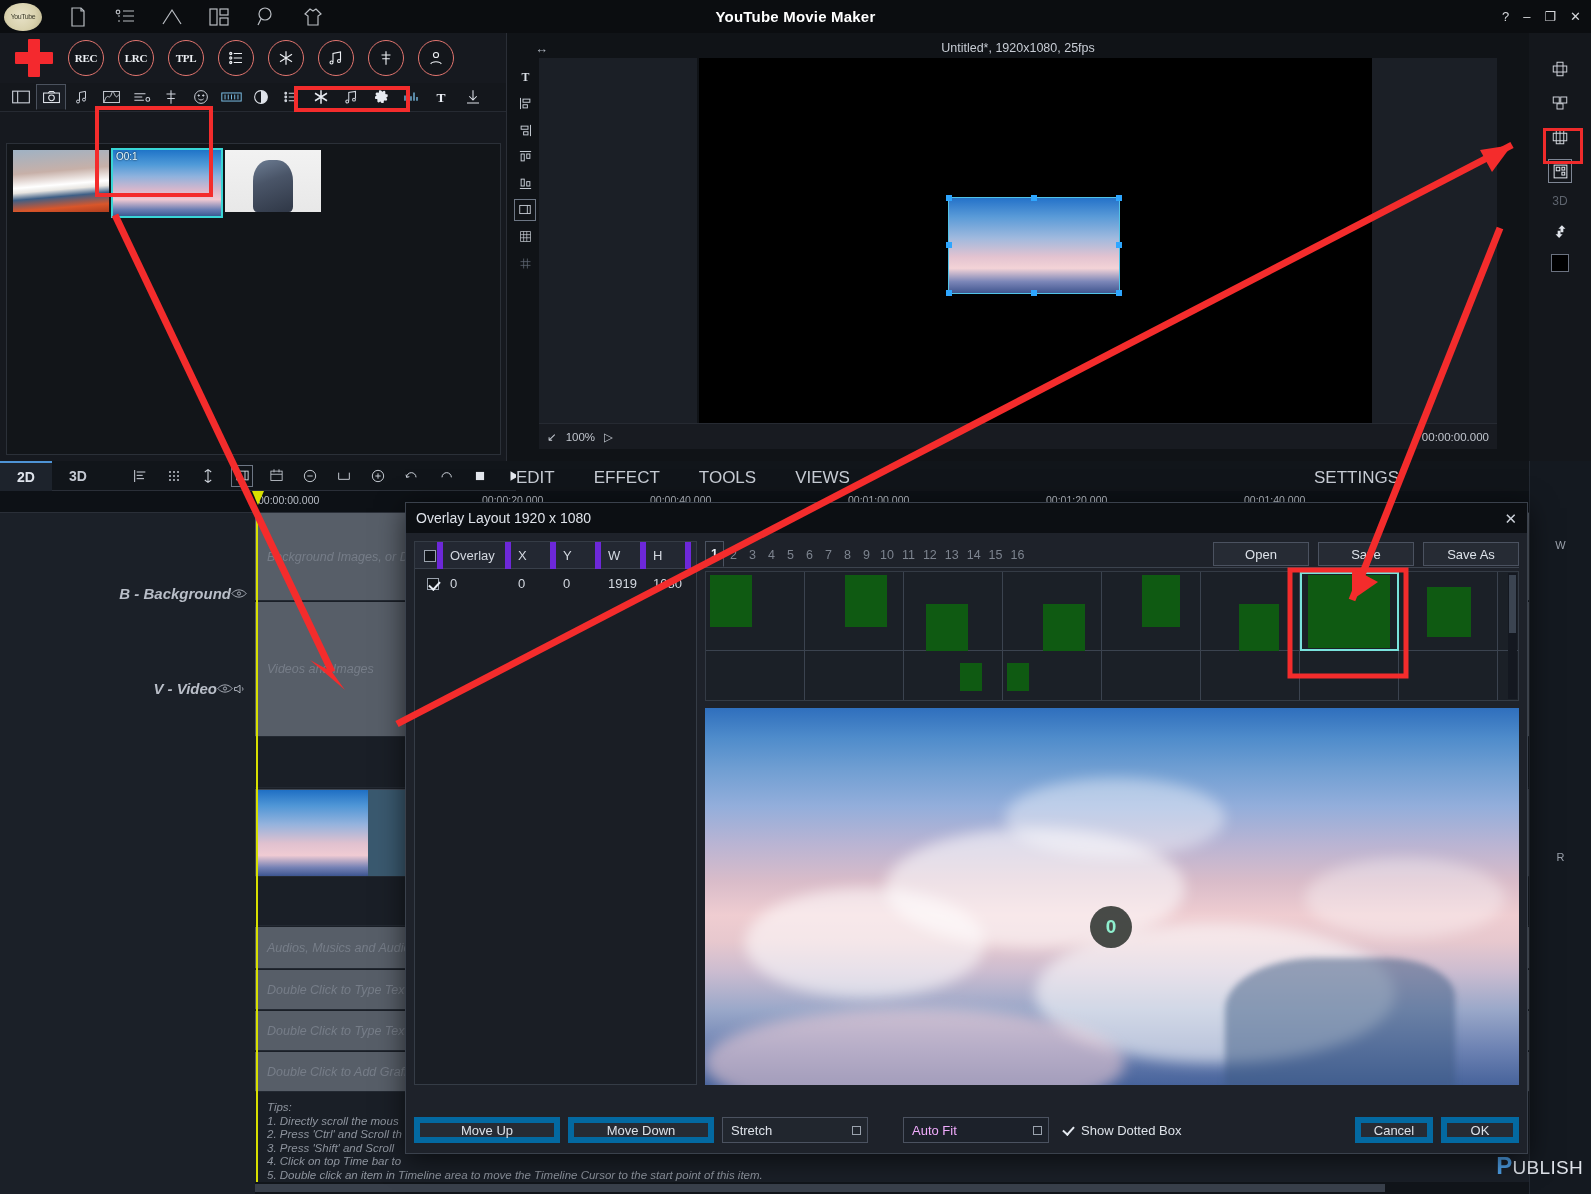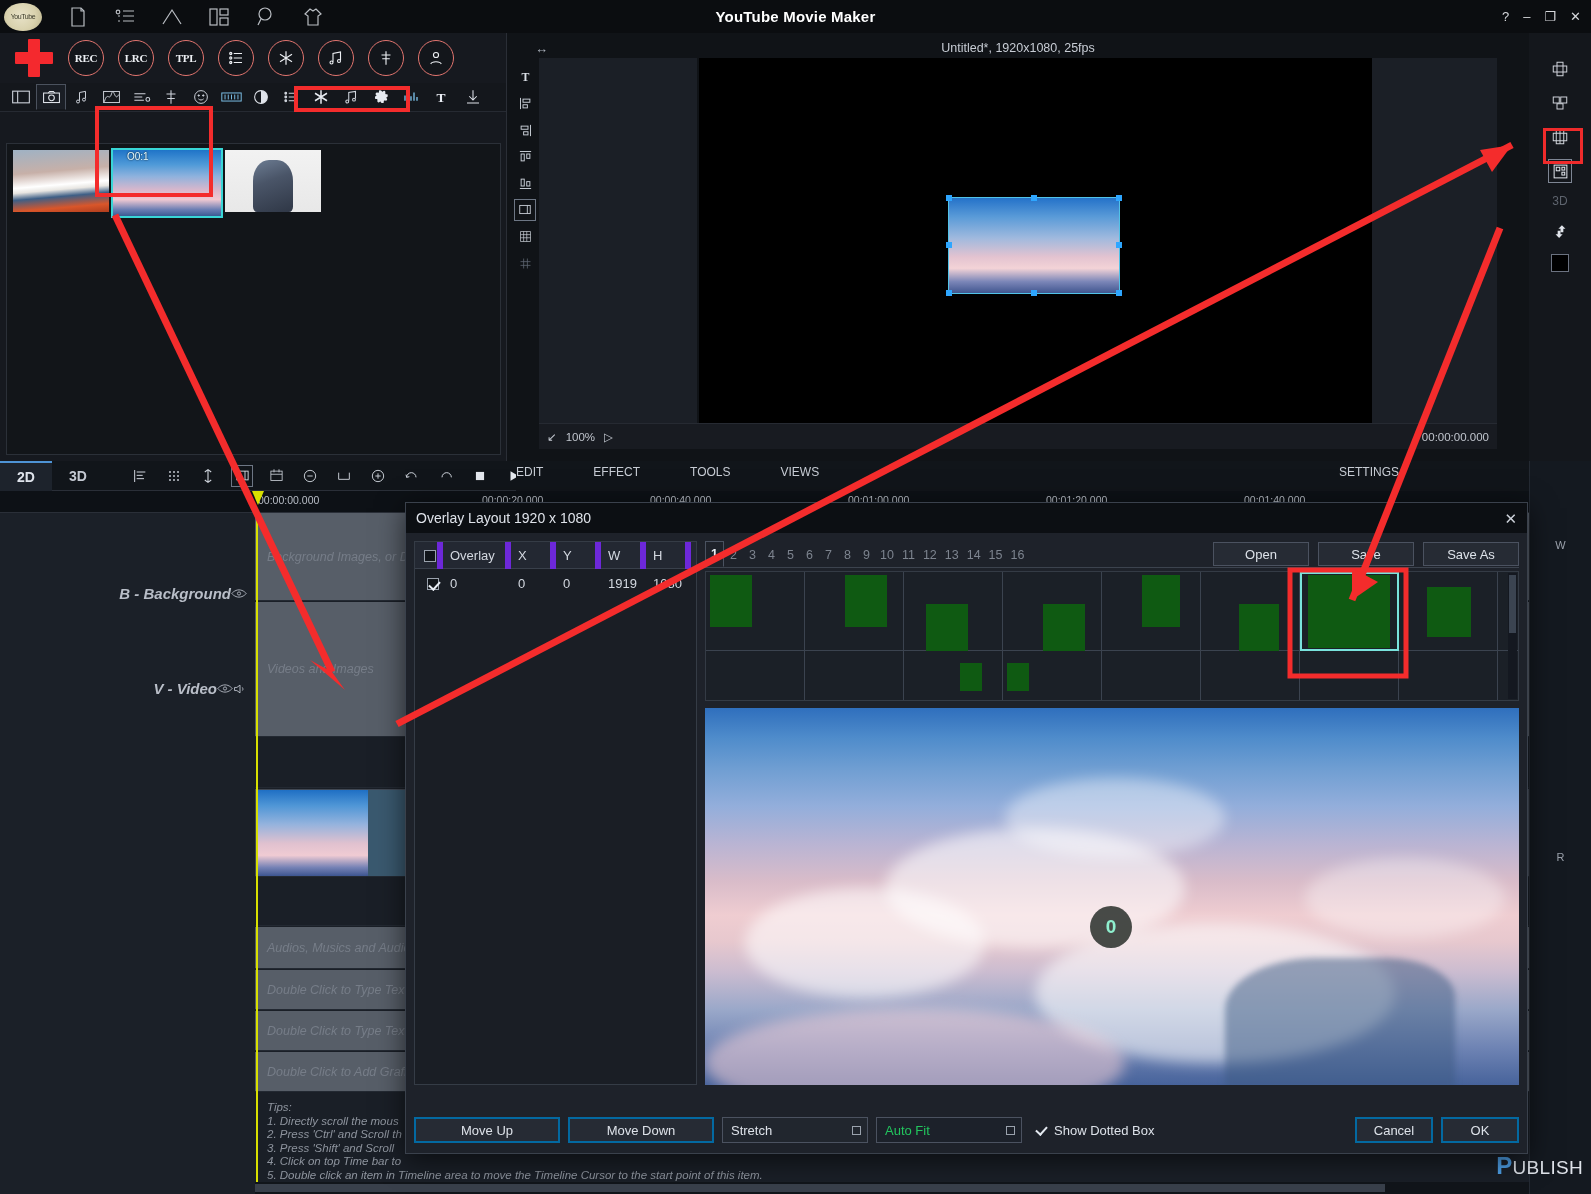--- a/index.html
+++ b/index.html
@@ -67,21 +67,21 @@
   .icon-row .ic.sel{border:1px solid #4b525e;border-bottom-color:#14171c;background:#1a1e25;}
   .icon-row .spacer{flex:1;}
   .media-area{
     position:absolute;left:6px;top:110px;width:495px;height:312px;
     border:1px solid #2b3038;background:#121519;
   }
   .thumbs{display:flex;gap:4px;padding:6px;}
   .thumb{width:96px;height:62px;position:relative;overflow:hidden;background:#222;}
   .thumb.sel{width:108px;height:66px;outline:2px solid #39d6d6;}
   .thumb .badge{
-    position:absolute;left:14px;top:1px;font-size:10px;color:#e8fbff;
+    position:absolute;left:3px;top:1px;font-size:10px;color:#e8fbff;
     text-shadow:0 0 2px #000;
   }
   .t1{background:linear-gradient(175deg,#9fb2c4 0%,#c7b0a8 35%,#ffffff 55%,#e8e6e2 62%,#3e5f86 72%,#d9562a 88%,#b03d1d 100%);}
   .t2{background:linear-gradient(180deg,#1f74c8 0%,#4f9ad8 22%,#8fb2dd 40%,#d7b7cc 60%,#f0c9d2 75%,#6d7fb4 90%,#3a5a93 100%);}
   .t3{background:linear-gradient(180deg,#f2f2f2 0%,#e8e8e8 100%);}
   .t3:after{
     content:"";position:absolute;left:28px;top:10px;width:40px;height:52px;
     background:linear-gradient(160deg,#6d7d93 0%,#4a5568 40%,#2f3746 100%);
     border-radius:40% 40% 10% 10%;
   }
@@ -261,29 +261,29 @@
     position:absolute;left:385px;top:198px;width:42px;height:42px;border-radius:50%;
     background:rgba(22,30,24,.78);display:flex;align-items:center;justify-content:center;
     color:#8ff0cf;font-size:19px;font-weight:bold;
   }
 
   .dlg-foot{
     position:absolute;left:0;right:0;bottom:0;height:46px;
     display:flex;align-items:center;padding:0 8px;gap:8px;
   }
   .fbtn{
-    height:26px;background:#262b34;border:2px solid #0369a1;color:#dde2e9;font-size:13px;
+    height:26px;background:#262b34;border:6px solid #0369a1;color:#dde2e9;font-size:13px;
     display:flex;align-items:center;justify-content:center;
   }
   .w146{width:146px;} .w78{width:78px;}
   .sel-box{
     height:26px;background:#21262e;border:1px solid #4b5260;color:#dde2e9;font-size:13px;
     display:flex;align-items:center;padding-left:8px;position:relative;
   }
-  .sel-box.dim{color:#22c55e;background:#1c212a;}
+  .sel-box.dim{color:#f0abfc;background:#1c212a;margin-left:27px;}
   .sel-box .cv{position:absolute;right:6px;top:8px;width:9px;height:9px;border:1px solid #9aa2ad;}
   .chk-wrap{display:flex;align-items:center;gap:6px;font-size:13px;color:#dde2e9;margin-left:6px;}
   .chk{width:12px;height:12px;position:relative;}
   .chk:after{content:"";position:absolute;left:2px;top:0;width:5px;height:9px;border:solid #e4e9f0;border-width:0 2px 2px 0;transform:rotate(42deg);}
   .foot-right{margin-left:auto;display:flex;gap:8px;}
 
   
   .anno{position:absolute;left:0;top:0;width:1591px;height:1194px;pointer-events:none;}
 </style>
 </head>
@@ -772,21 +772,21 @@
     <div class="vtext" style="top:78px;">W</div>
     <div class="vtext" style="top:390px;">R</div>
     <div class="publish">
       
     </div>
   </div>
   <div class="publish" style="right:8px;bottom:14px;">
     <b>P</b><span>UBLISH</span>
   </div>
 
-  <div style="position:absolute;left:516px;top:465px;width:1013px;height:26px;display:flex;gap:50px;background:#11151a;font-size:12px;color:#c7ccd4;">
+  <div style="position:absolute;left:516px;top:465px;width:1013px;height:26px;display:flex;align-items:center;gap:39px;background:#11151a;font-size:17px;color:#c7ccd4;">
     <span>EDIT</span>
     <span>EFFECT</span>
     <span>TOOLS</span>
     <span>VIEWS</span>
     <span style="margin-left:auto;margin-right:130px;">SETTINGS</span>
   </div>
 
   <div class="dialog">
     <div class="dlg-head">
       <span class="dlg-title">Overlay Layout 1920 x 1080</span>

